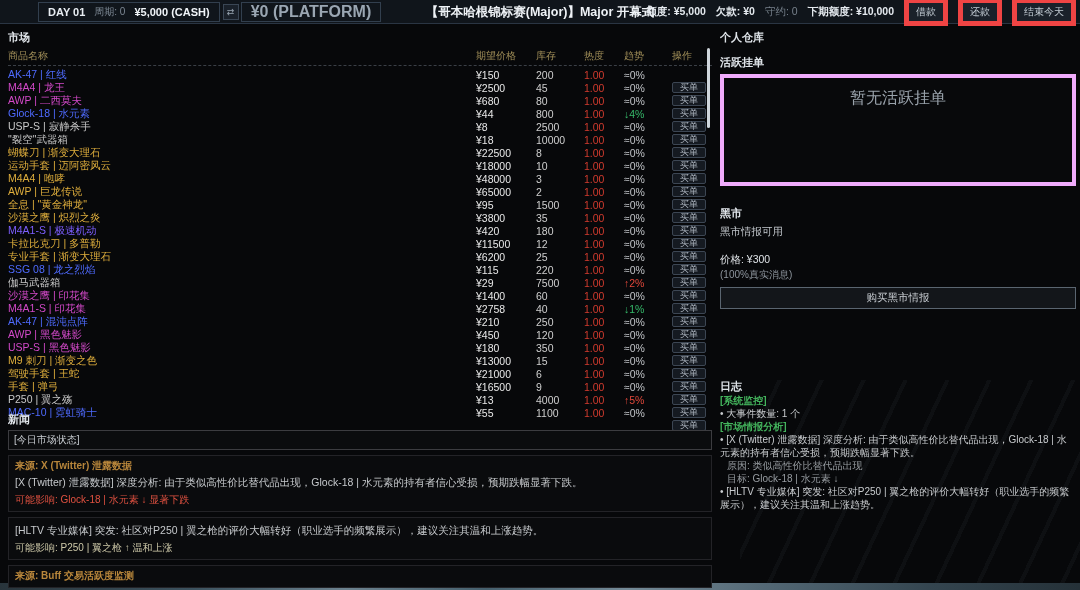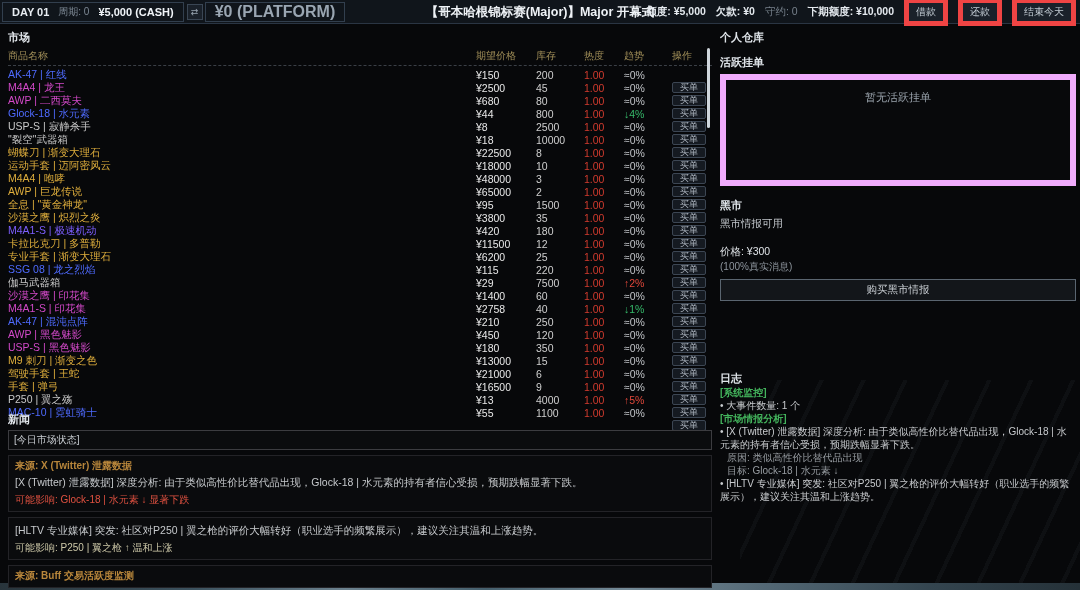--- a/index.html
+++ b/index.html
@@ -1,21 +1,21 @@
 <!DOCTYPE html>
 <html><head>
 <meta charset="utf-8">
 <style>
   * { margin:0; padding:0; box-sizing:border-box; }
   html,body { width:1080px; height:590px; overflow:hidden; background:#07080a;
     font-family:"Liberation Sans","DejaVu Sans",sans-serif; }
 
   
   .topbar { position:absolute; left:0; top:0; width:1080px; height:24px;
-    background:#10151b; border-bottom:1px solid #2a3543; display:flex; align-items:center; }
+    background:#10151b; border-bottom:1px solid #2a3543; display:flex; align-items:center;padding-left:36px; }
   .tb-box { display:flex; align-items:center; gap:9px; border:1px solid #323f4e;
     height:20px; margin:2px 0 2px 2px; padding:0 9px; }
   .tb-day { color:#e8edf2; font-weight:bold; font-size:11px; }
   .tb-cycle { color:#7d8894; font-size:10px; }
   .tb-cash { color:#f0f4f8; font-weight:bold; font-size:11px; }
   .mini-btn { width:16px; height:16px; border:1px solid #3a4654; background:#1a212a;
     color:#9aa6b2; font-size:9px; display:flex; align-items:center; justify-content:center; margin-left:3px; }
   .tb-platform { color:#9aa6b2; font-size:16px;font-weight:bold; }
   .tb-title { position:absolute; left:50%; transform:translateX(-50%); top:0; height:24px;
     line-height:24px; color:#eef2f6; font-weight:bold; font-size:12.5px; white-space:nowrap; }
@@ -54,23 +54,23 @@
   .news-body { color:#c6c9cc; font-size:10.5px; margin-top:3px; white-space:nowrap; overflow:hidden; }
   .news-eff { font-size:10px; margin-top:3px; }
   .eff-down { color:#e05140; }
   .eff-up { color:#cdc8a8; }
 
   
   .rightcol { position:absolute; left:720px; top:30px; width:356px; height:558px; overflow:hidden; }
   .inv-box { height:112px; margin-top:4px; border:1px solid #1b1f24; background:#08090b;
     text-align:center; padding-top:24px; color:#9aa3ac; font-size:10.5px; font-weight:bold; letter-spacing:.5px; }
   .orders-title { margin-top:10px; }
-  .orders-box { height:112px; margin-top:4px; border:6px solid #f0abfc; background:#08090b;
-    color:#9aa3ac; font-size:11px; text-align:center; padding-top:10px; }
-  .bm-title { margin-top:12px; }
+  .orders-box { height:112px; margin-top:4px; border:4px solid #f0abfc; background:#08090b;
+    color:#9aa3ac; font-size:16px; text-align:center; padding-top:10px; }
+  .bm-title { margin-top:20px; }
   .bm-line1 { color:#c2c7cc; font-size:10.5px; margin-top:4px; }
   .bm-line2 { color:#dfe3e7; font-size:10.5px; margin-top:14px; }
   .bm-line3 { color:#8d959d; font-size:10px; margin-top:1px; }
   .bm-btn { display:block; width:100%; margin-top:5px; border:1px solid #5a6570;
     background:#13161a; color:#c9ced3; font-size:10.5px; padding:3px 0; text-align:center; cursor:pointer; }
   .log { margin-top:70px; height:142px; overflow:hidden; }
   .log-line { font-size:10px; line-height:13px; color:#c8cbce; }
   .log-line.sec { color:#43b35c; font-weight:bold; }
   .log-line.sub { color:#979ca1; padding-left:7px; }
 

